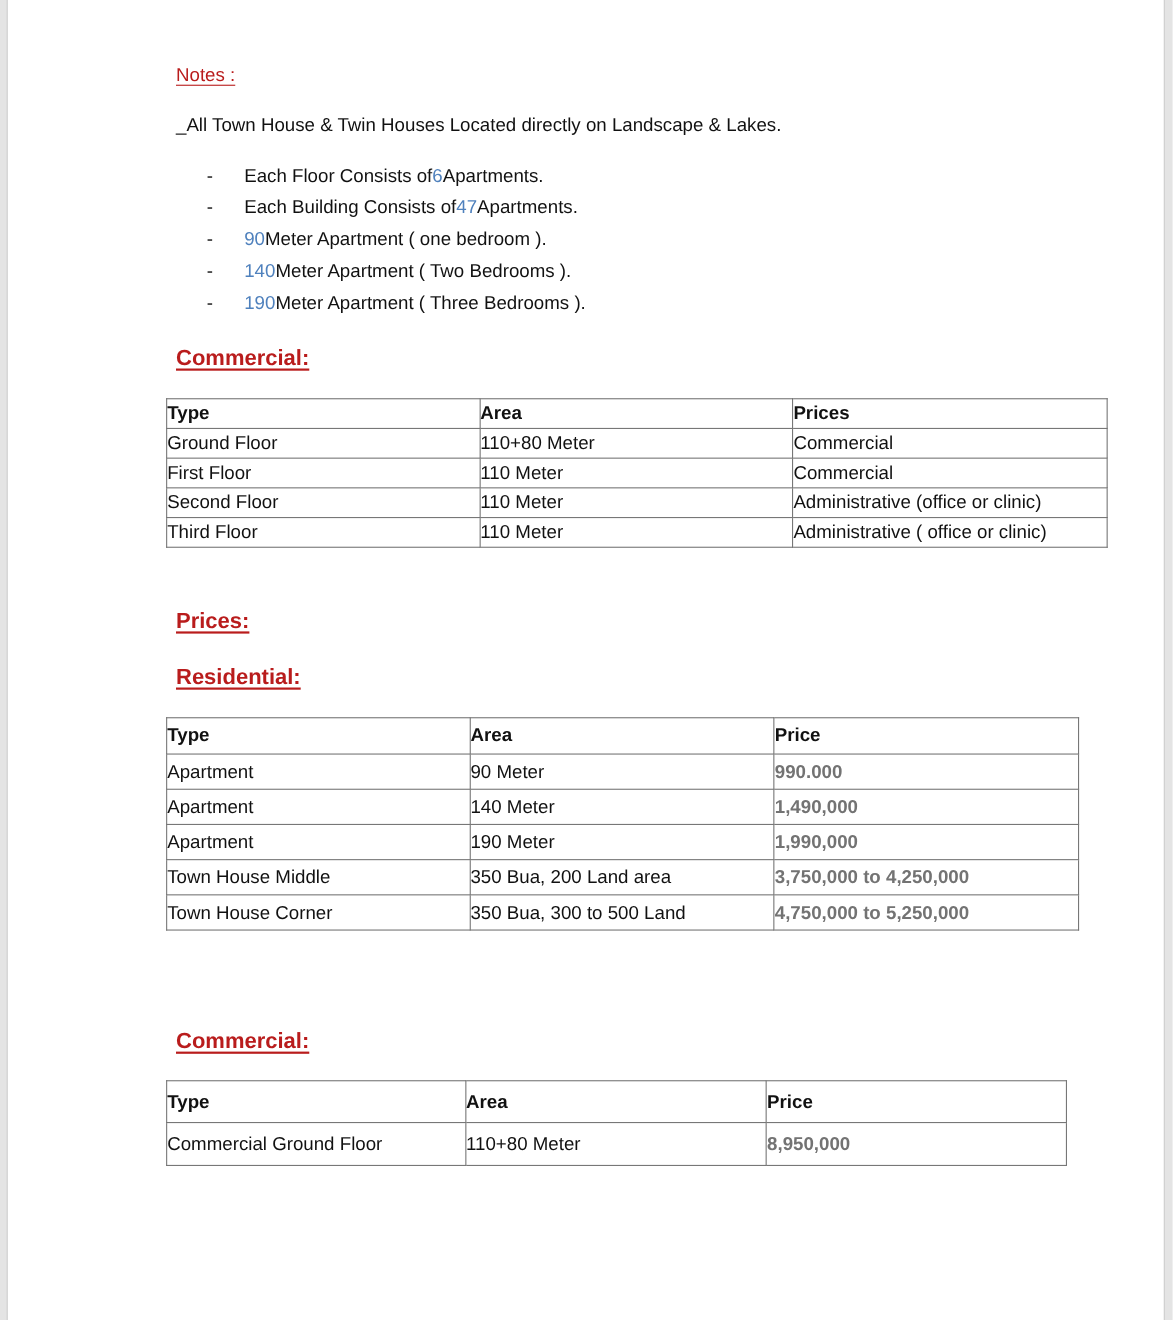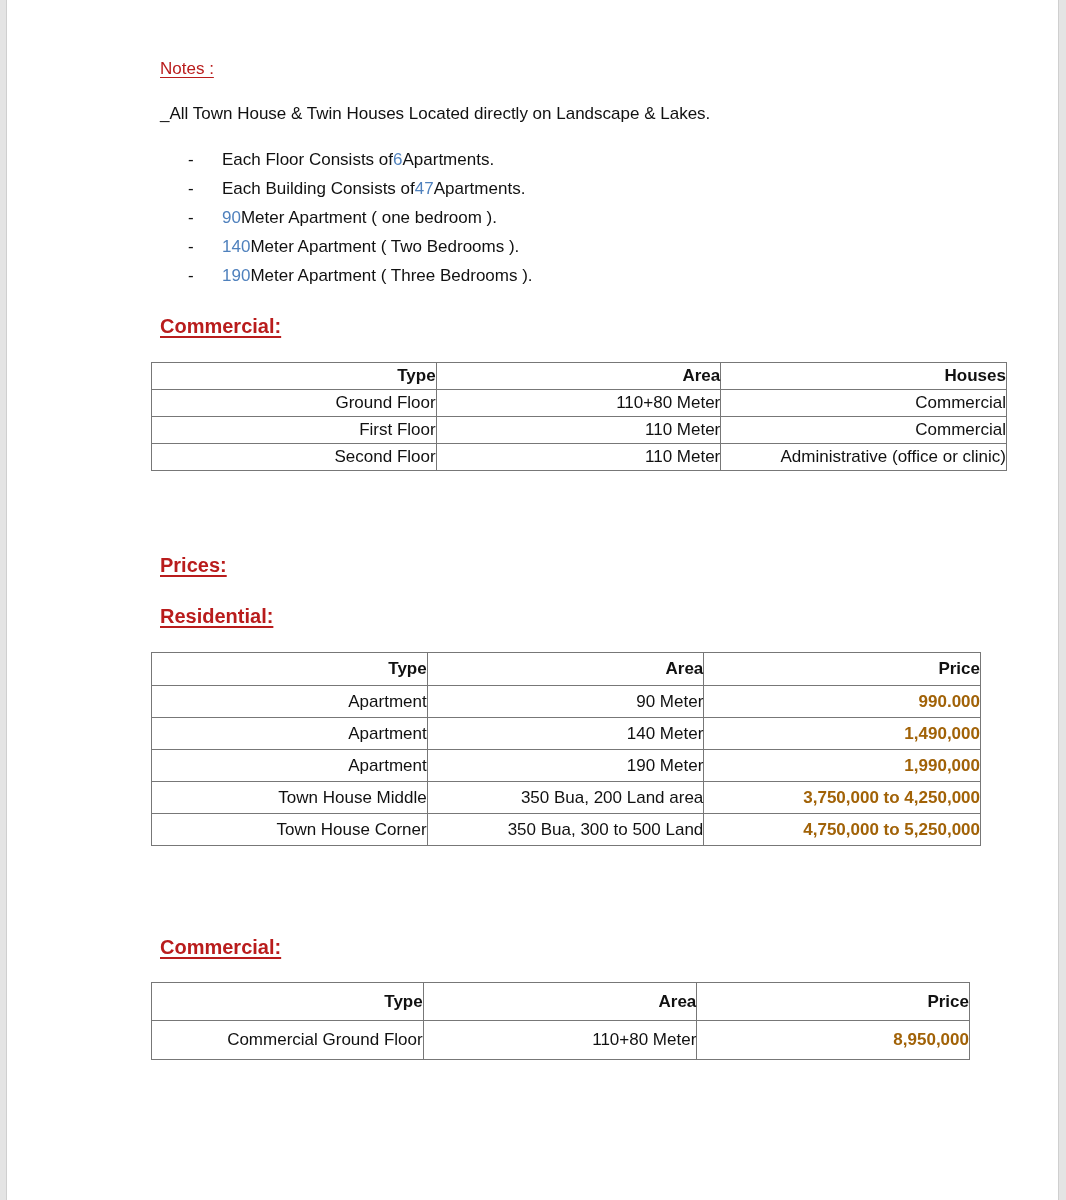--- a/index.html
+++ b/index.html
@@ -13,23 +13,23 @@
     position: absolute; color: #b91c1c; text-decoration: underline; text-underline-offset: 3px;
     font-weight: bold; font-size: 20px;
   }
   .heading.small { font-size: 17px; font-weight: normal; }
   .intro { position: absolute; left: 160px; top: 104px; font-size: 17px; }
   .bullets { position: absolute; left: 188px; top: 150px; margin: 0; padding: 0; list-style: none; font-size: 17px; }
   .bullets li { height: 29px; display: flex; }
   .bullets .dash { width: 34px; }
   .num { color: #4f81bd; }
   table { position: absolute; border-collapse: collapse; font-size: 17px; }
-  td, th { border: 1.5px solid #777; text-align: right; padding: 0; }
+  td, th { border: 1.5px solid #777; text-align: left; padding: 0; }
   th { font-weight: bold; }
-  .price { color: #a16207; font-weight: bold; }
+  .price { color: #737373; font-weight: bold; }
 </style>
 </head>
 <body>
 
 <div class="edge-left"></div>
 <div class="edge-right"></div>
 
 <div class="heading small" style="left:160px; top:59px;">Notes :</div>
 <div class="intro">_All Town House &amp; Twin Houses Located directly on Landscape &amp; Lakes.</div>
 
@@ -71,36 +71,41 @@
 <table style="left:151px; top:362px; width:856px;">
   <colgroup>
       <col style="width:285px">
       <col style="width:285px">
       <col style="width:286px">
     </colgroup>
   <tbody>
       <tr style="height:27px;">
     <th>Type</th>
     <th>Area</th>
-    <th>Houses</th>
+    <th>Prices</th>
   </tr>
   <tr style="height:27px;">
     <td>Ground Floor</td>
     <td>110+80 Meter</td>
     <td>Commercial</td>
   </tr>
   <tr style="height:27px;">
     <td>First Floor</td>
     <td>110 Meter</td>
     <td>Commercial</td>
   </tr>
   <tr style="height:27px;">
     <td>Second Floor</td>
     <td>110 Meter</td>
     <td>Administrative (office or clinic)</td>
+  </tr>
+  <tr style="height:27px;">
+    <td>Third Floor</td>
+    <td>110 Meter</td>
+    <td>Administrative ( office or clinic)</td>
   </tr>
 </tbody>
   </table>
 
 <div class="heading" style="left:160px; top:554px;">Prices:</div>
 <div class="heading" style="left:160px; top:605px;">Residential:</div>
 
 <table style="left:151px; top:652px; width:830px;">
   <colgroup>
       <col style="width:276px">

